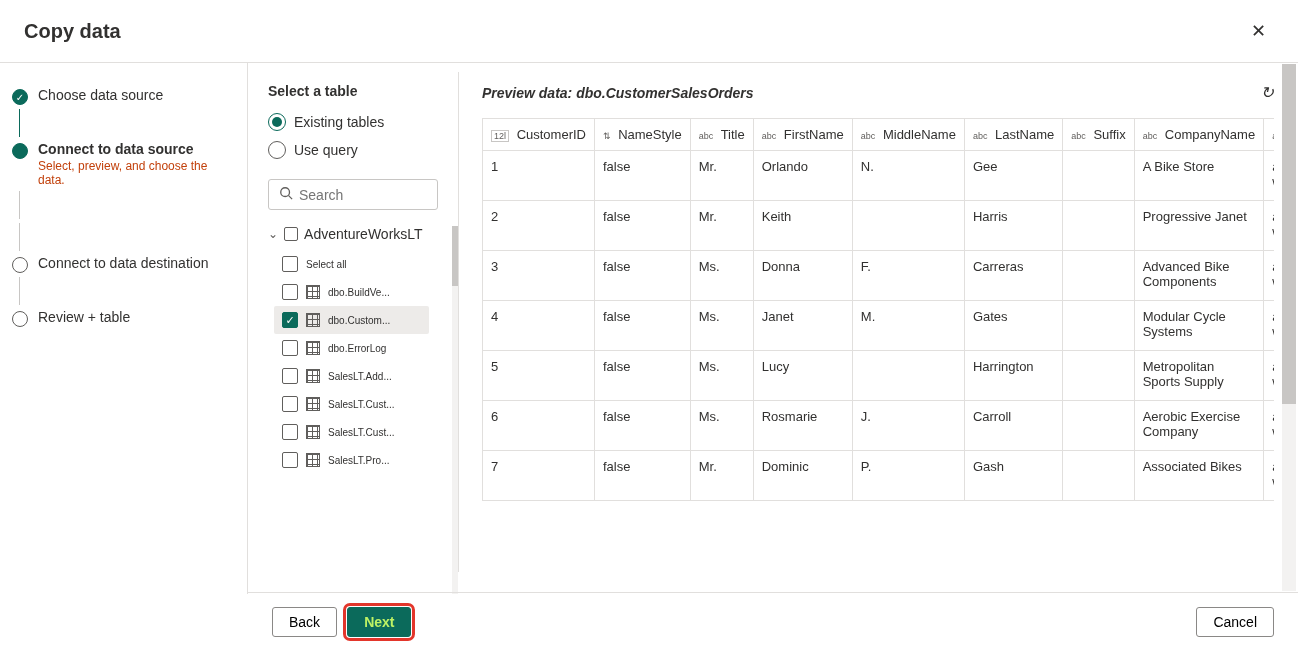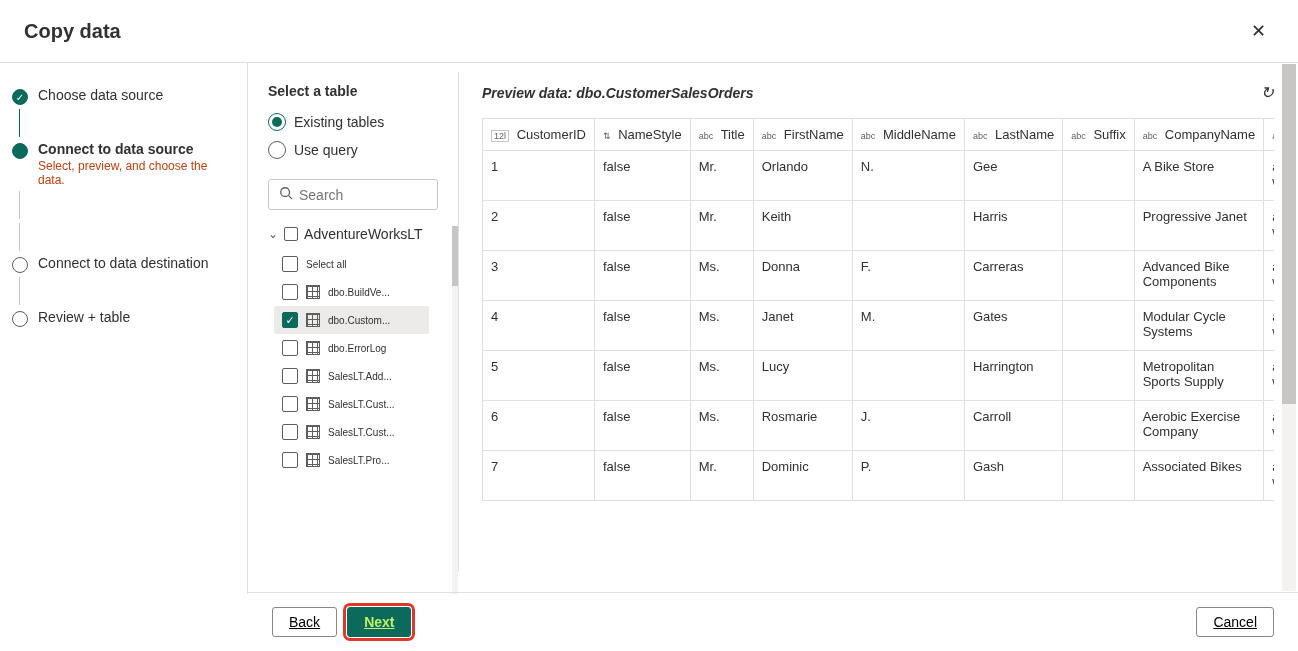--- a/index.html
+++ b/index.html
@@ -111,21 +111,21 @@
 }
 
 .footer {
   position:absolute; bottom:0; left:248px; right:0;
   border-top:1px solid #e1dfdd;
   padding:14px 24px; display:flex; justify-content:space-between; align-items:center;
 }
 .footer-left { display:flex; gap:10px; }
 .btn {
   padding:6px 16px; border:1px solid #8a8886; border-radius:3px;
-  background:#fff; cursor:pointer; font-size:14px;text-decoration:underline;
+  background:#fff; cursor:pointer; font-size:14px;
 }
 .btn.primary { background:#0b6a5b; color:#bef264; border-color:#0b6a5b; font-weight:600; }
 .btn.primary.hl { outline:3px solid #e3362b; outline-offset:1px; }
 
 .rscroll { position:absolute; right:2px; top:64px; width:14px; bottom:60px; background:#f3f2f1; }
 .rscroll .rthumb { background:#c8c6c4; width:100%; height:340px; }
 </style>
 </head>
 <body>
 

